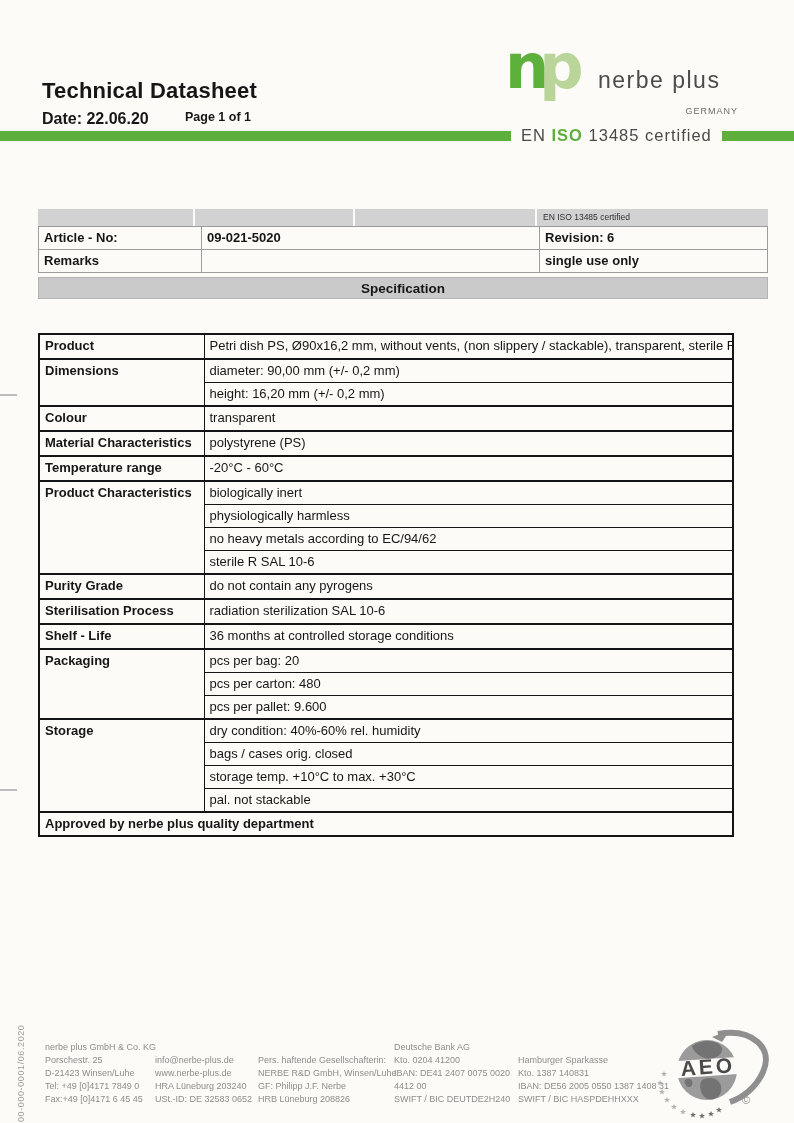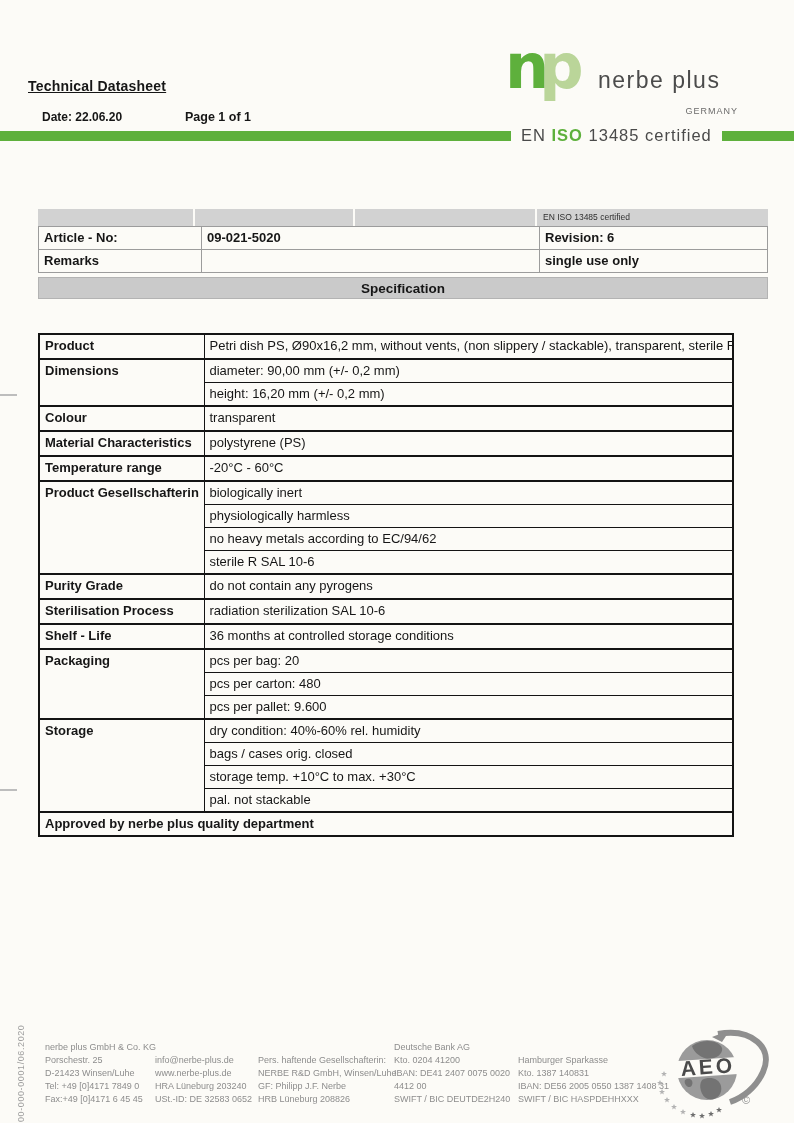--- a/index.html
+++ b/index.html
@@ -1,21 +1,21 @@
 <!DOCTYPE html>
 <html><head>
 <meta charset="utf-8">
 <style>
   html,body{margin:0;padding:0;background:#fcfbf7;}
   .page{position:relative;width:794px;height:1123px;margin:0 auto;background:#fcfbf7;
         font-family:"Liberation Sans",sans-serif;color:#161616;overflow:hidden;}
 
   
-  .doc-title{position:absolute;left:28px;top:78px;font-size:14px;font-weight:bold;letter-spacing:.2px;text-decoration:underline;}
-  .date-line{position:absolute;left:42px;top:110px;font-size:12px;font-weight:bold;}
+  .doc-title{position:absolute;left:42px;top:78px;font-size:22px;font-weight:bold;letter-spacing:.2px;}
+  .date-line{position:absolute;left:42px;top:110px;font-size:16px;font-weight:bold;}
   .page-line{position:absolute;left:185px;top:110px;font-size:12.5px;font-weight:bold;}
 
   
   .logo-np{position:absolute;left:505px;top:36px;font-family:"DejaVu Sans",sans-serif;
            font-weight:bold;font-size:62px;line-height:1;letter-spacing:-0.06em;}
   .logo-np .n{color:#5eb03c;}
   .logo-np .p{color:#bcd99e;mix-blend-mode:multiply;margin-left:-0.10em;}
   .logo-brand{position:absolute;left:598px;top:67px;font-size:23px;color:#4b4b4b;letter-spacing:1.5px;white-space:nowrap;}
   .logo-country{position:absolute;left:598px;top:90px;width:140px;text-align:right;font-size:9px;
                 color:#6b6b6b;letter-spacing:1px;margin-top:16px;}
@@ -129,21 +129,21 @@
         </tr>
         <tr class="group-start">
           <td class="label" rowspan="1">Material Characteristics</td>
           <td class="value">polystyrene (PS)</td>
         </tr>
         <tr class="group-start">
           <td class="label" rowspan="1">Temperature range</td>
           <td class="value">-20°C - 60°C</td>
         </tr>
         <tr class="group-start">
-          <td class="label" rowspan="4">Product Gesellschafterin</td>
+          <td class="label" rowspan="4">Product Characteristics</td>
           <td class="value">biologically inert</td>
         </tr>
         <tr class="sub">
           <td class="value">physiologically harmless</td>
         </tr>
         <tr class="sub">
           <td class="value">no heavy metals according to EC/94/62</td>
         </tr>
         <tr class="sub">
           <td class="value">sterile R SAL 10-6</td>

